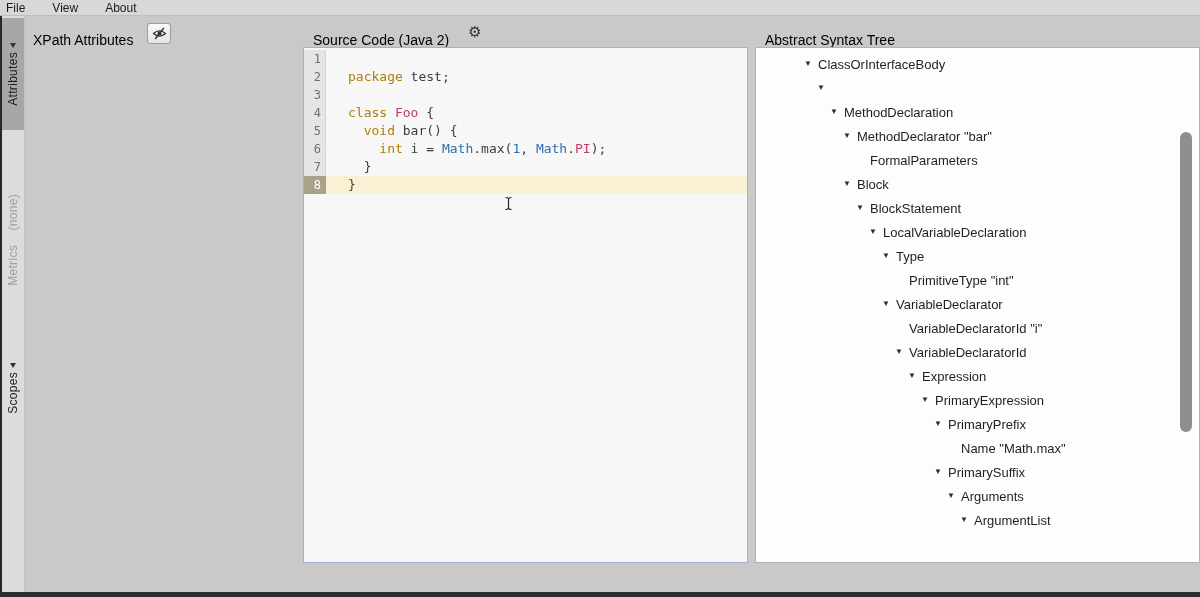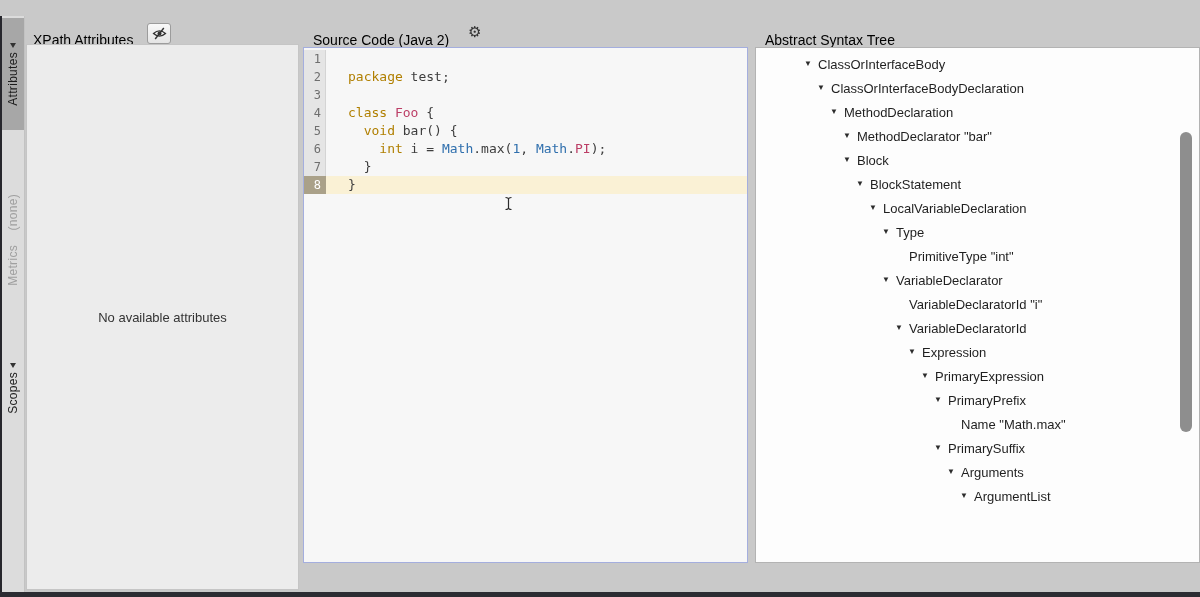--- a/index.html
+++ b/index.html
@@ -65,20 +65,25 @@
              white-space:nowrap; cursor:default; }
   .ast-arrow { width:14px; flex:0 0 14px; font-size:8px; color:#2c2c2c; line-height:1; }
   .sb-thumb { position:absolute; left:1180px; top:132px; width:12px; height:300px; background:#8e8e8e;
               border-radius:6px; }
 </style>
 </head>
 <body>
 
 <div class="window">
 
+  <div class="menubar">
+    <span class="menu-item">File</span>
+    <span class="menu-item">View</span>
+    <span class="menu-item">About</span>
+  </div>
 
   <div class="left-edge"></div>
 
   <div class="tabstrip">
     <div class="side-tab" id="tab-attributes">
       <span class="tab-arrow"></span>
       <span class="vtext">Attributes</span>
     </div>
     <div class="side-tab" id="tab-metrics">
       <span class="vtext">(none)</span>
@@ -97,23 +102,20 @@
       <circle cx="7.5" cy="6.5" r="2" fill="#333"></circle>
       <line x1="3.2" y1="12" x2="11.8" y2="1" stroke="#333" stroke-width="1.4"></line>
     </svg>
   </span>
 
   <span class="panel-title" style="left:313px">Source Code (Java 2)</span>
   <span class="gear">⚙</span>
 
   <span class="panel-title" style="left:765px">Abstract Syntax Tree</span>
 
-  <div class="attr-panel">
-    <span class="empty-msg">No available attributes</span>
-  </div>
 
   <div class="editor">
     <div>
         <div class="code-line">
           <span class="ln">1</span>
           <span class="lc"></span>
         </div>
         <div class="code-line">
           <span class="ln">2</span>
           <span class="lc"><span class="seg-keyword">package</span><span class="seg-plain"> test;</span></span>
@@ -151,29 +153,32 @@
   </span>
 
   <div class="ast-panel">
     <div>
         <div class="ast-row" style="padding-left: 48px;">
           <span class="ast-arrow">▼</span>
           <span>ClassOrInterfaceBody</span>
         </div>
         <div class="ast-row" style="padding-left: 61px;">
           <span class="ast-arrow">▼</span>
-          <span>ClassOrInterfaceBodyDeclaration</span>
         </div>
         <div class="ast-row" style="padding-left: 74px;">
           <span class="ast-arrow">▼</span>
           <span>MethodDeclaration</span>
         </div>
         <div class="ast-row" style="padding-left: 87px;">
           <span class="ast-arrow">▼</span>
           <span>MethodDeclarator "bar"</span>
+        </div>
+        <div class="ast-row" style="padding-left: 100px;">
+          <span class="ast-arrow"></span>
+          <span>FormalParameters</span>
         </div>
         <div class="ast-row" style="padding-left: 87px;">
           <span class="ast-arrow">▼</span>
           <span>Block</span>
         </div>
         <div class="ast-row" style="padding-left: 100px;">
           <span class="ast-arrow">▼</span>
           <span>BlockStatement</span>
         </div>
         <div class="ast-row" style="padding-left: 113px;">

